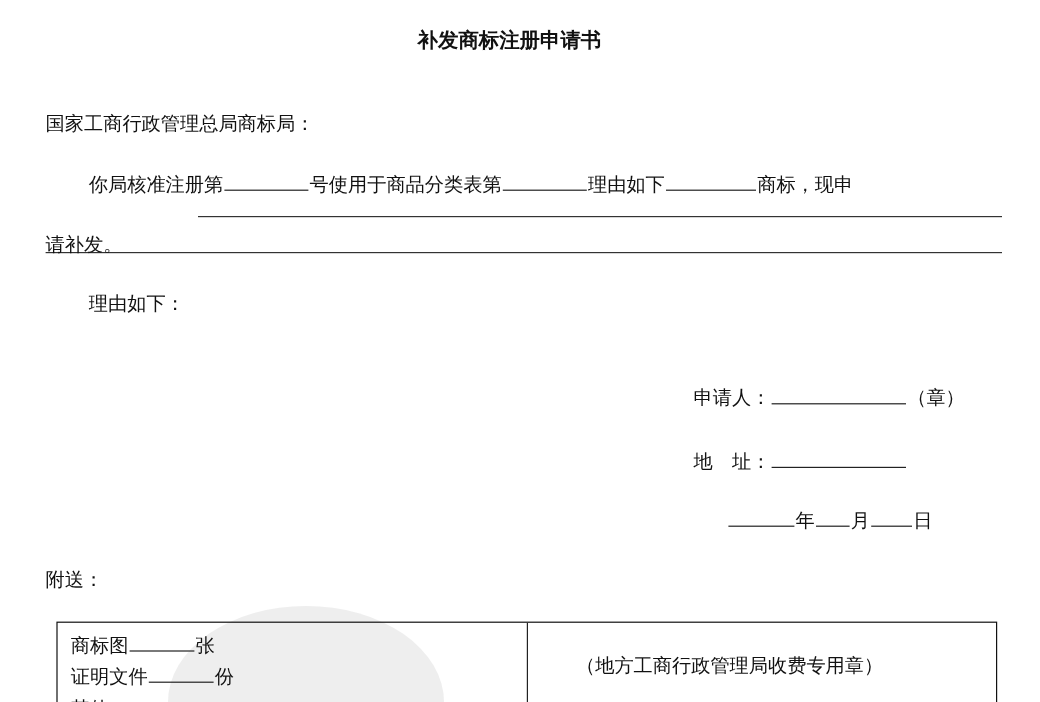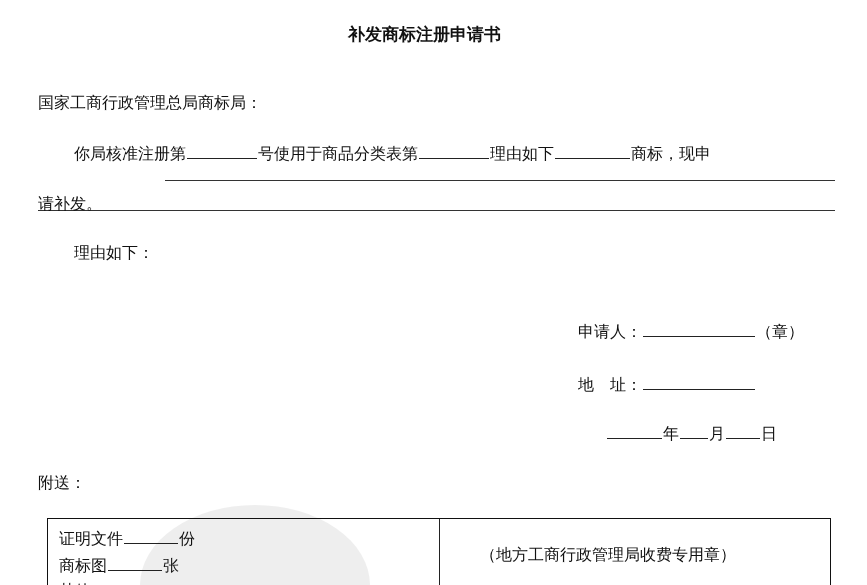--- a/index.html
+++ b/index.html
@@ -47,25 +47,25 @@
 <div class="abs fg" style="left:606px; top:284px;">
   <span class="blank" style="width:55px;"></span><span>年</span><span class="blank" style="width:28px;"></span><span>月</span><span class="blank" style="width:34px;"></span><span>日</span>
 </div>
 
 <div class="abs fg" style="left:38px; top:313px;">附送：</div>
 
 <div class="table fg">
   <div class="vdiv"></div>
 
   <div class="cell" style="left:11px; top:6px;">
+    <div style="line-height:25px;">
+      <span>商标图</span><span class="blank" style="width:54px;"></span><span>张</span>
+    </div>
     <div style="line-height:28px;">
       <span>证明文件</span><span class="blank" style="width:54px;"></span><span>份</span>
-    </div>
-    <div style="line-height:25px;">
-      <span>商标图</span><span class="blank" style="width:54px;"></span><span>张</span>
     </div>
     <div style="line-height:26px;">其他</div>
   </div>
 
   <div class="cell" style="left:404px; top:22px;">
     <div style="line-height:28px; padding-left:28px;">（地方工商行政管理局收费专用章）</div>
   </div>
 
 </div>
 

